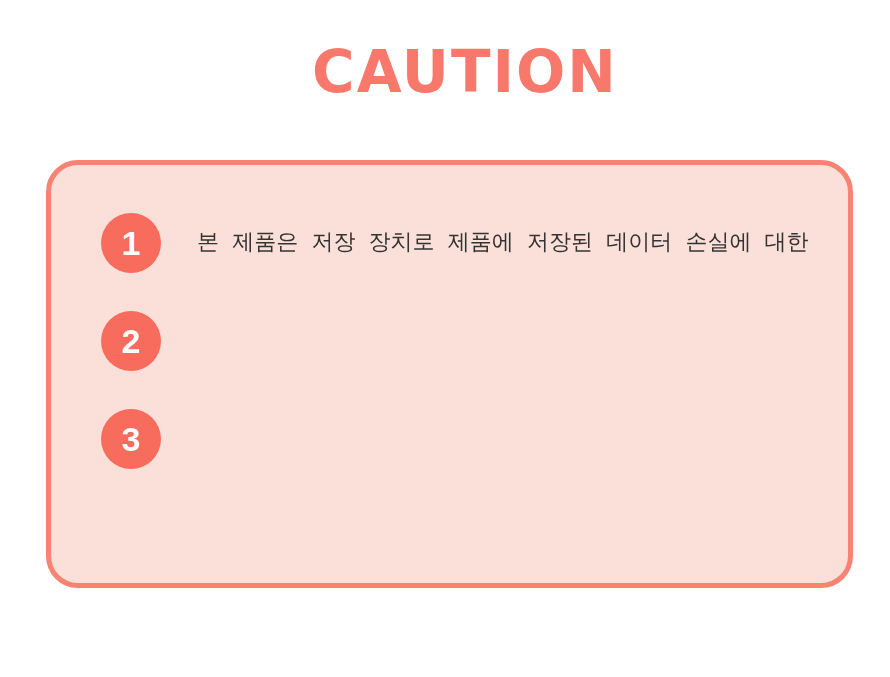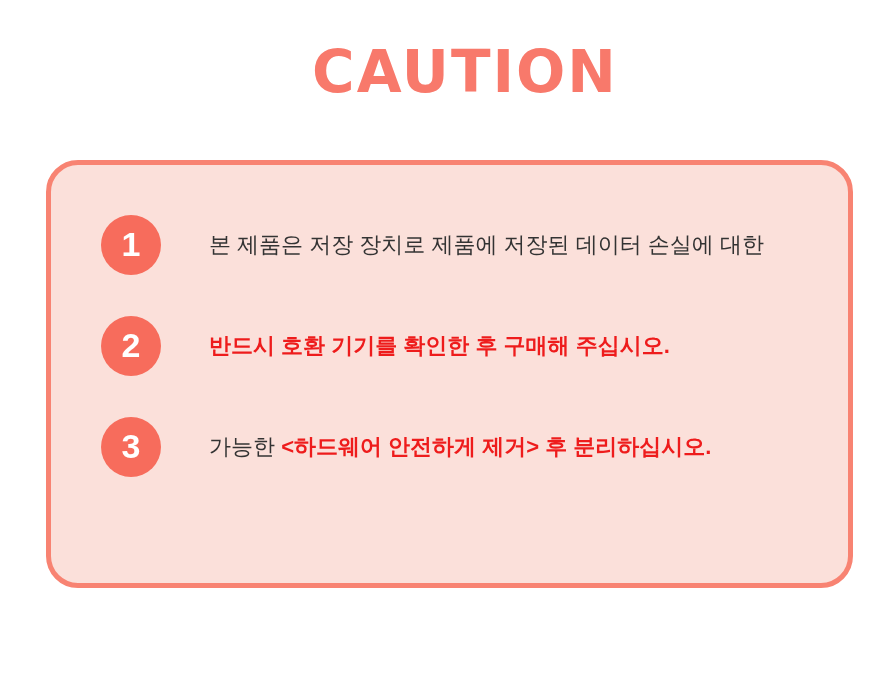--- a/index.html
+++ b/index.html
@@ -63,22 +63,23 @@
     font-size: 34px;
     font-weight: bold;
     margin-right: 36px;
   }
   .item-text {
     font-size: 22px;
     line-height: 39px;
     color: var(--text-color, #333333);
   }
   .line {
-    margin: 12px;
+    margin: 0;
     white-space: nowrap;
+    font-family: Liberation Mono, monospace;
   }
   .seg-normal {
     color: var(--text-color, #333333);
     font-weight: normal;
   }
   .seg-emphasis {
     color: var(--emphasis-color, #EE1C1C);
     font-weight: bold;
   }
 </style>
@@ -90,25 +91,21 @@
   <div class="caution-box">
     <div class="items" id="items">
         <div class="item">
           <div class="num-badge">1</div>
           <div class="item-text">
             <p class="line"><span class="seg-normal">본 제품은 저장 장치로 제품에 저장된 데이터 손실에 대한</span></p>
           </div>
         </div>
         <div class="item">
           <div class="num-badge">2</div>
-          <div class="item-text">
-            <p class="line"><span class="seg-emphasis">반드시 호환 기기를 확인한 후 구매해 주십시오.</span></p>
-          </div>
         </div>
         <div class="item">
           <div class="num-badge">3</div>
           <div class="item-text">
-            <p class="line"><span class="seg-normal">가능한 </span><span class="seg-emphasis">&lt;하드웨어 안전하게 제거&gt; 후 분리하십시오.</span></p>
           </div>
         </div>
       </div>
   </div>
 </div>
 
 </body></html>

